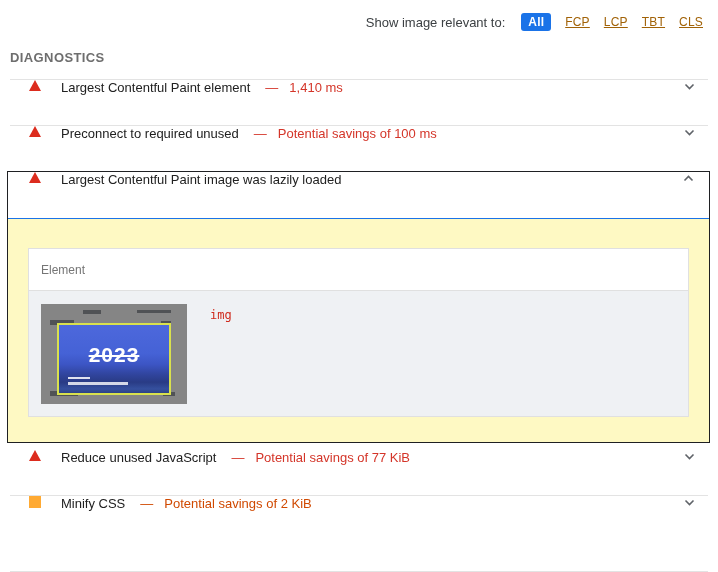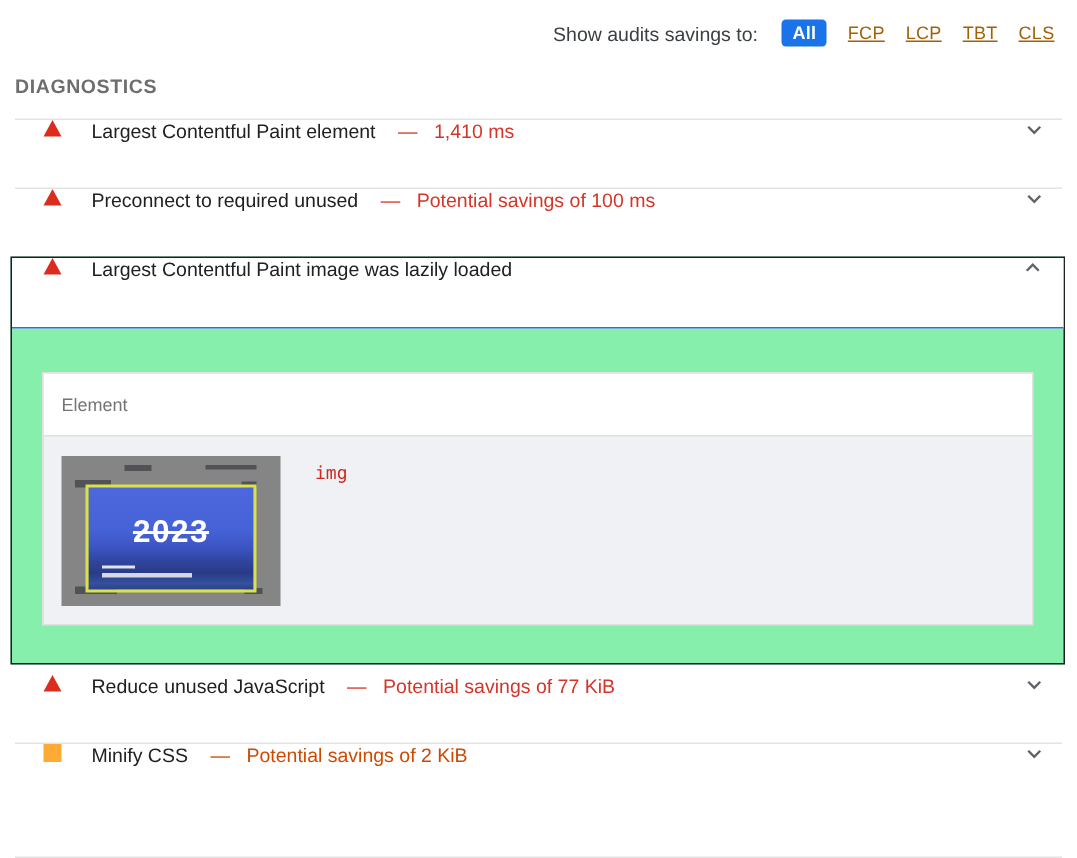--- a/index.html
+++ b/index.html
@@ -45,21 +45,21 @@
   }
   .sq { width:12px; height:12px; background:#ffaa33; }
   .audit-title { font-size:13px; color:#212121; }
   .audit-value { font-size:13px; color:#d43529; margin-left:15px; display:flex; }
   .audit-sep { margin-right:11px; }
   .audit-row.avg .audit-value { color:#d04900; }
   .chev { margin-left:auto; flex:none; display:flex; }
 
   
   .expanded {
-    border:1.5px solid #1f2023; margin:0 8px 7px 7px; background:#86efac;
+    border:1.5px solid #1f2023; margin:0 8px 7px 7px; background:#fef9c3;
   }
   .expanded .audit-row { height:47px; padding:0 14px 0 20px; border-bottom:1.5px solid #1a73e8; }
   .expanded-body { padding:13px 18px 25px 18px; }
   .desc { font-size:13px; line-height:1.6; color:#212121; max-width:672px; }
   .desc a { color:#1a73e8; text-decoration:underline; cursor:pointer; }
   .badge {
     display:inline-block; border:1px solid #9aa0a6; border-radius:3px;
     font-size:10.5px; color:#3c4043; padding:0px 4px 1px; margin-left:5px;
     position:relative; top:-1px;
   }
@@ -97,21 +97,21 @@
     text-decoration:line-through; padding-bottom:8px;
   }
   .cap1 { position:absolute; left:9px; bottom:14px; width:22px; height:2px; background:rgba(255,255,255,.85); }
   .cap2 { position:absolute; left:9px; bottom:8px;  width:60px; height:3px; background:rgba(255,255,255,.8); }
   .bottom-line { position:absolute; left:10px; right:10px; bottom:0; border-top:1px solid #e3e3e3; }
 </style>
 </head>
 <body>
 
 <div class="filter-bar">
-  <span class="filter-label">Show audits savings to:</span>
+  <span class="filter-label">Show image relevant to:</span>
   <span class="chip selected">All</span>
   <span class="chip">FCP</span>
   <span class="chip">LCP</span>
   <span class="chip">TBT</span>
   <span class="chip">CLS</span>
 </div>
 
 <div class="section-title">DIAGNOSTICS</div>
 <div class="divider"></div>
 

